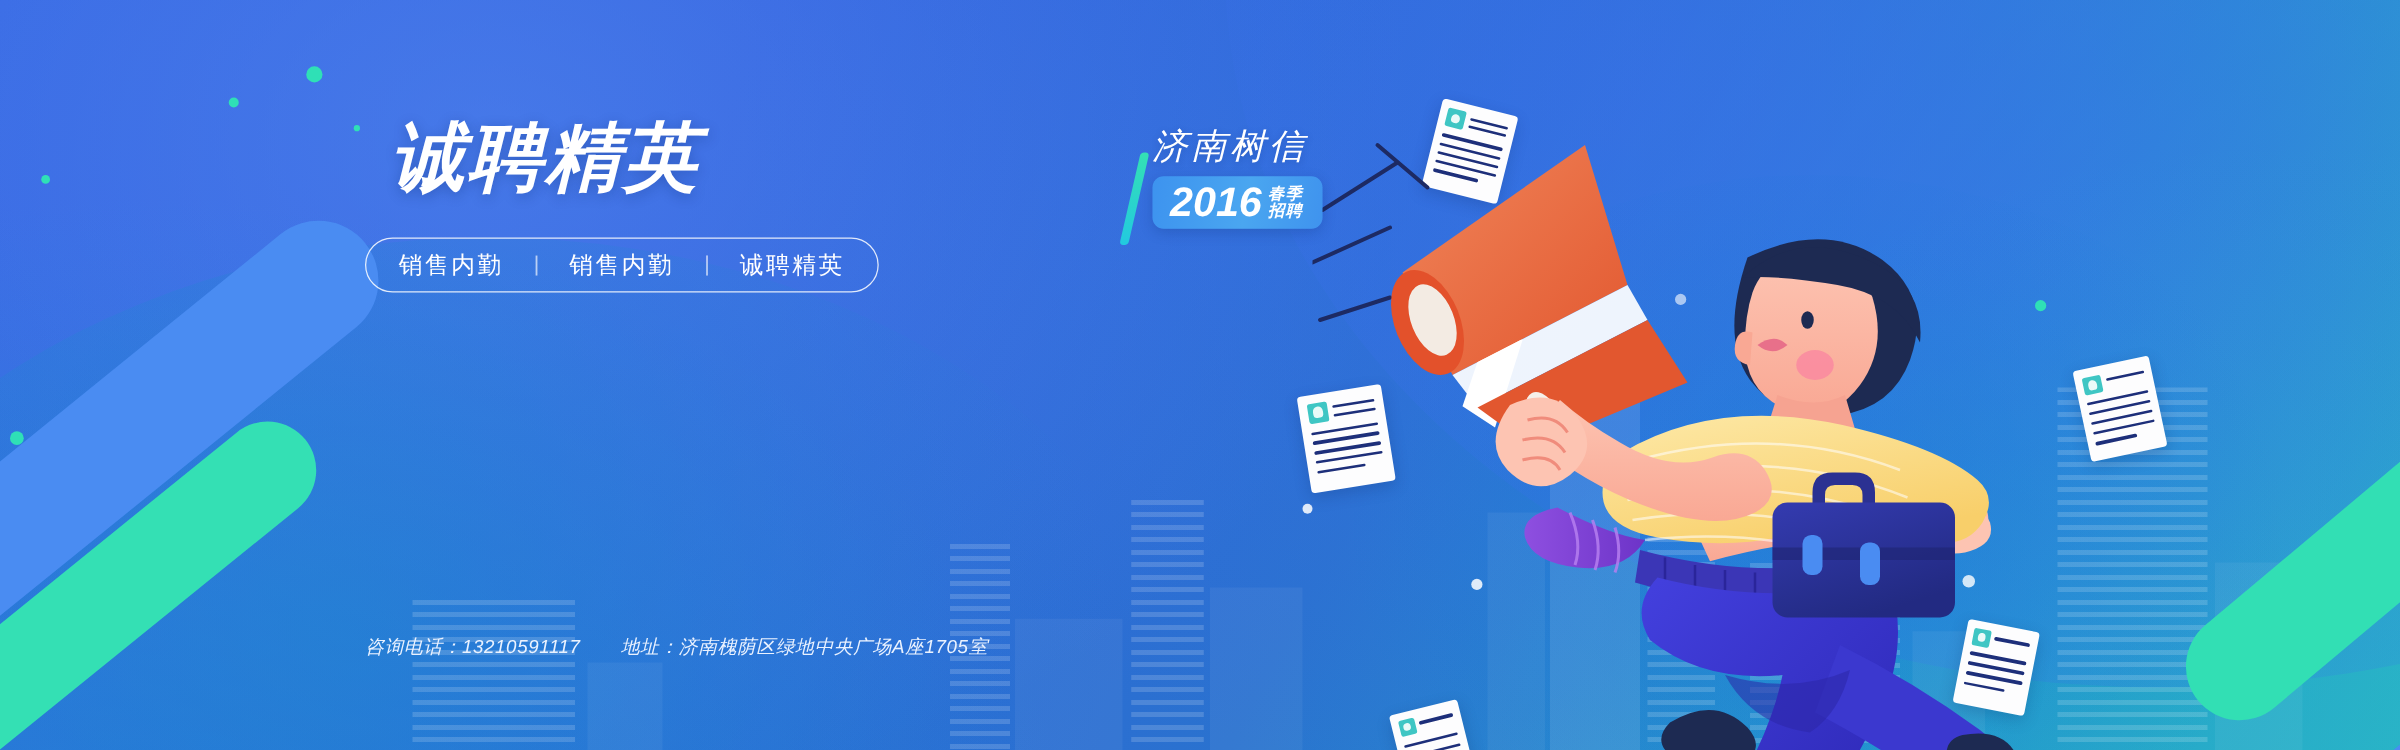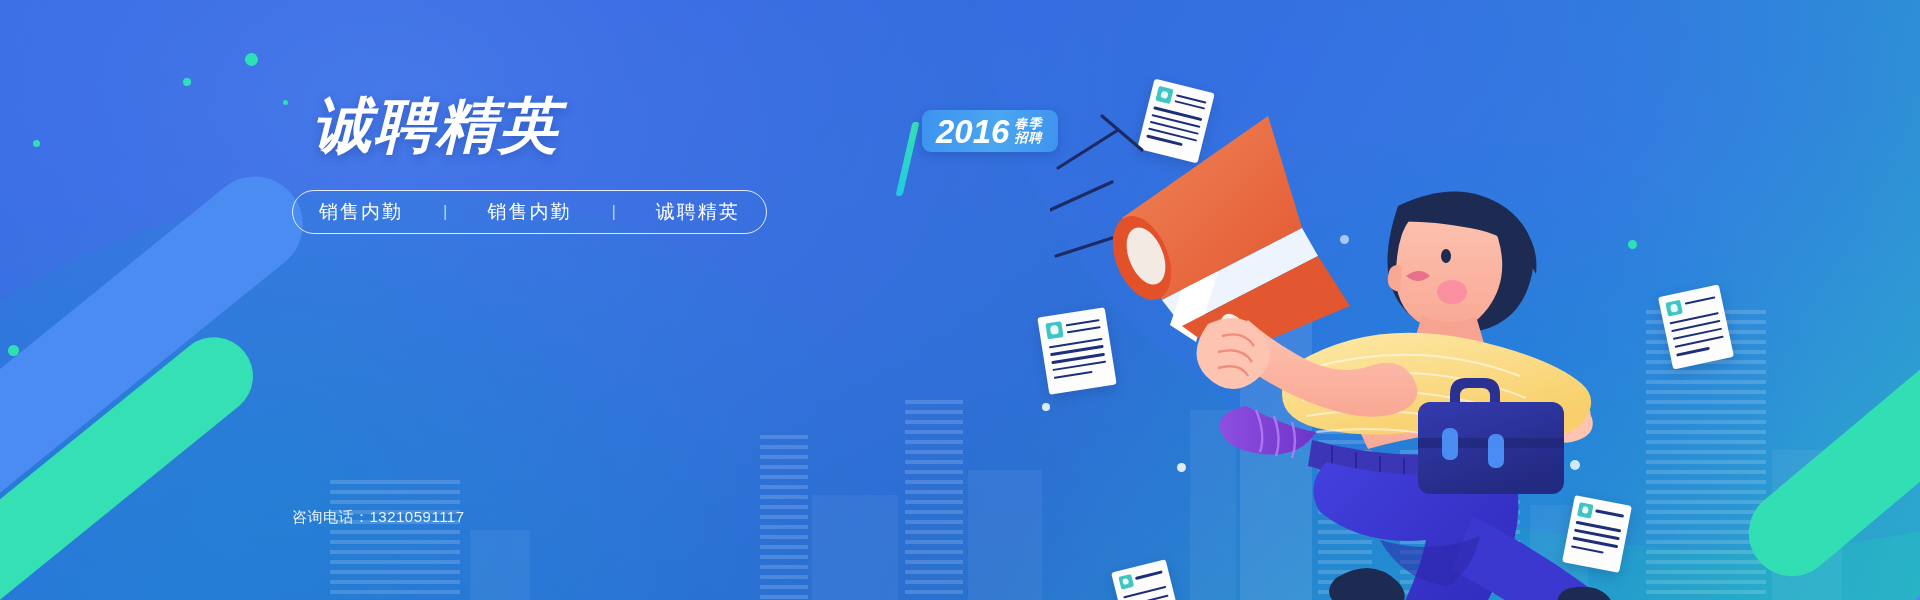--- a/index.html
+++ b/index.html
@@ -105,28 +105,28 @@
 
   .subhead {
     margin-top:30px; font-size:50px; color:#ffffff; font-style:italic;
     letter-spacing:3px; white-space:nowrap; font-weight:300;
     text-shadow:0 2px 8px rgba(10,40,110,.20);
   }
 
   .jobs {
     margin-top:34px; display:inline-flex; align-items:center;
     height:42px; padding:0 26px; border:1.6px solid rgba(255,255,255,.85);
-    border-radius:999px; gap:16px;
+    border-radius:999px; gap:0;
   }
   .job { font-size:19px; color:#ffffff; letter-spacing:2px; white-space:nowrap; }
   .jsep { color:rgba(255,255,255,.65); padding:0 24px; font-size:17px; }
 
   .contact {
     position:absolute; left:292px; top:508px;
-    display:flex; gap:32px; align-items:baseline;
+    display:flex; gap:32px; align-items:baseline;font-style:italic;
   }
   .contact span { font-size:15px; color:#eaf2ff; letter-spacing:.5px; white-space:nowrap; }
 
   
   .doc { position:absolute; }
   .doc .paper {
     position:relative; width:100%; height:100%; background:#fdfdfe;
     border-radius:3px; box-shadow:0 4px 12px rgba(12,40,100,.22);
     overflow:hidden;
   }
@@ -362,20 +362,21 @@
     </svg>
   </div>
 
   <div class="copy">
 
     <div class="headline">诚聘精英</div>
 
     <div class="slash"></div>
 
     <div class="brandbox">
+      <div class="brand-name">济南树信</div>
       <div class="yearpill">
         <span class="year">2016</span>
         <span class="season">
           <span>春季</span><br>
           <span>招聘</span>
         </span>
       </div>
     </div>
 
 
@@ -383,15 +384,16 @@
       <span class="job">销售内勤</span>
       <span class="jsep">|</span>
       <span class="job">销售内勤</span>
       <span class="jsep">|</span>
       <span class="job">诚聘精英</span>
     </div>
   </div>
 
   <div class="contact">
     <span>咨询电话：13210591117</span>
+    <span>地址：济南槐荫区绿地中央广场A座1705室</span>
   </div>
 
 </div>
 
 </body></html>

